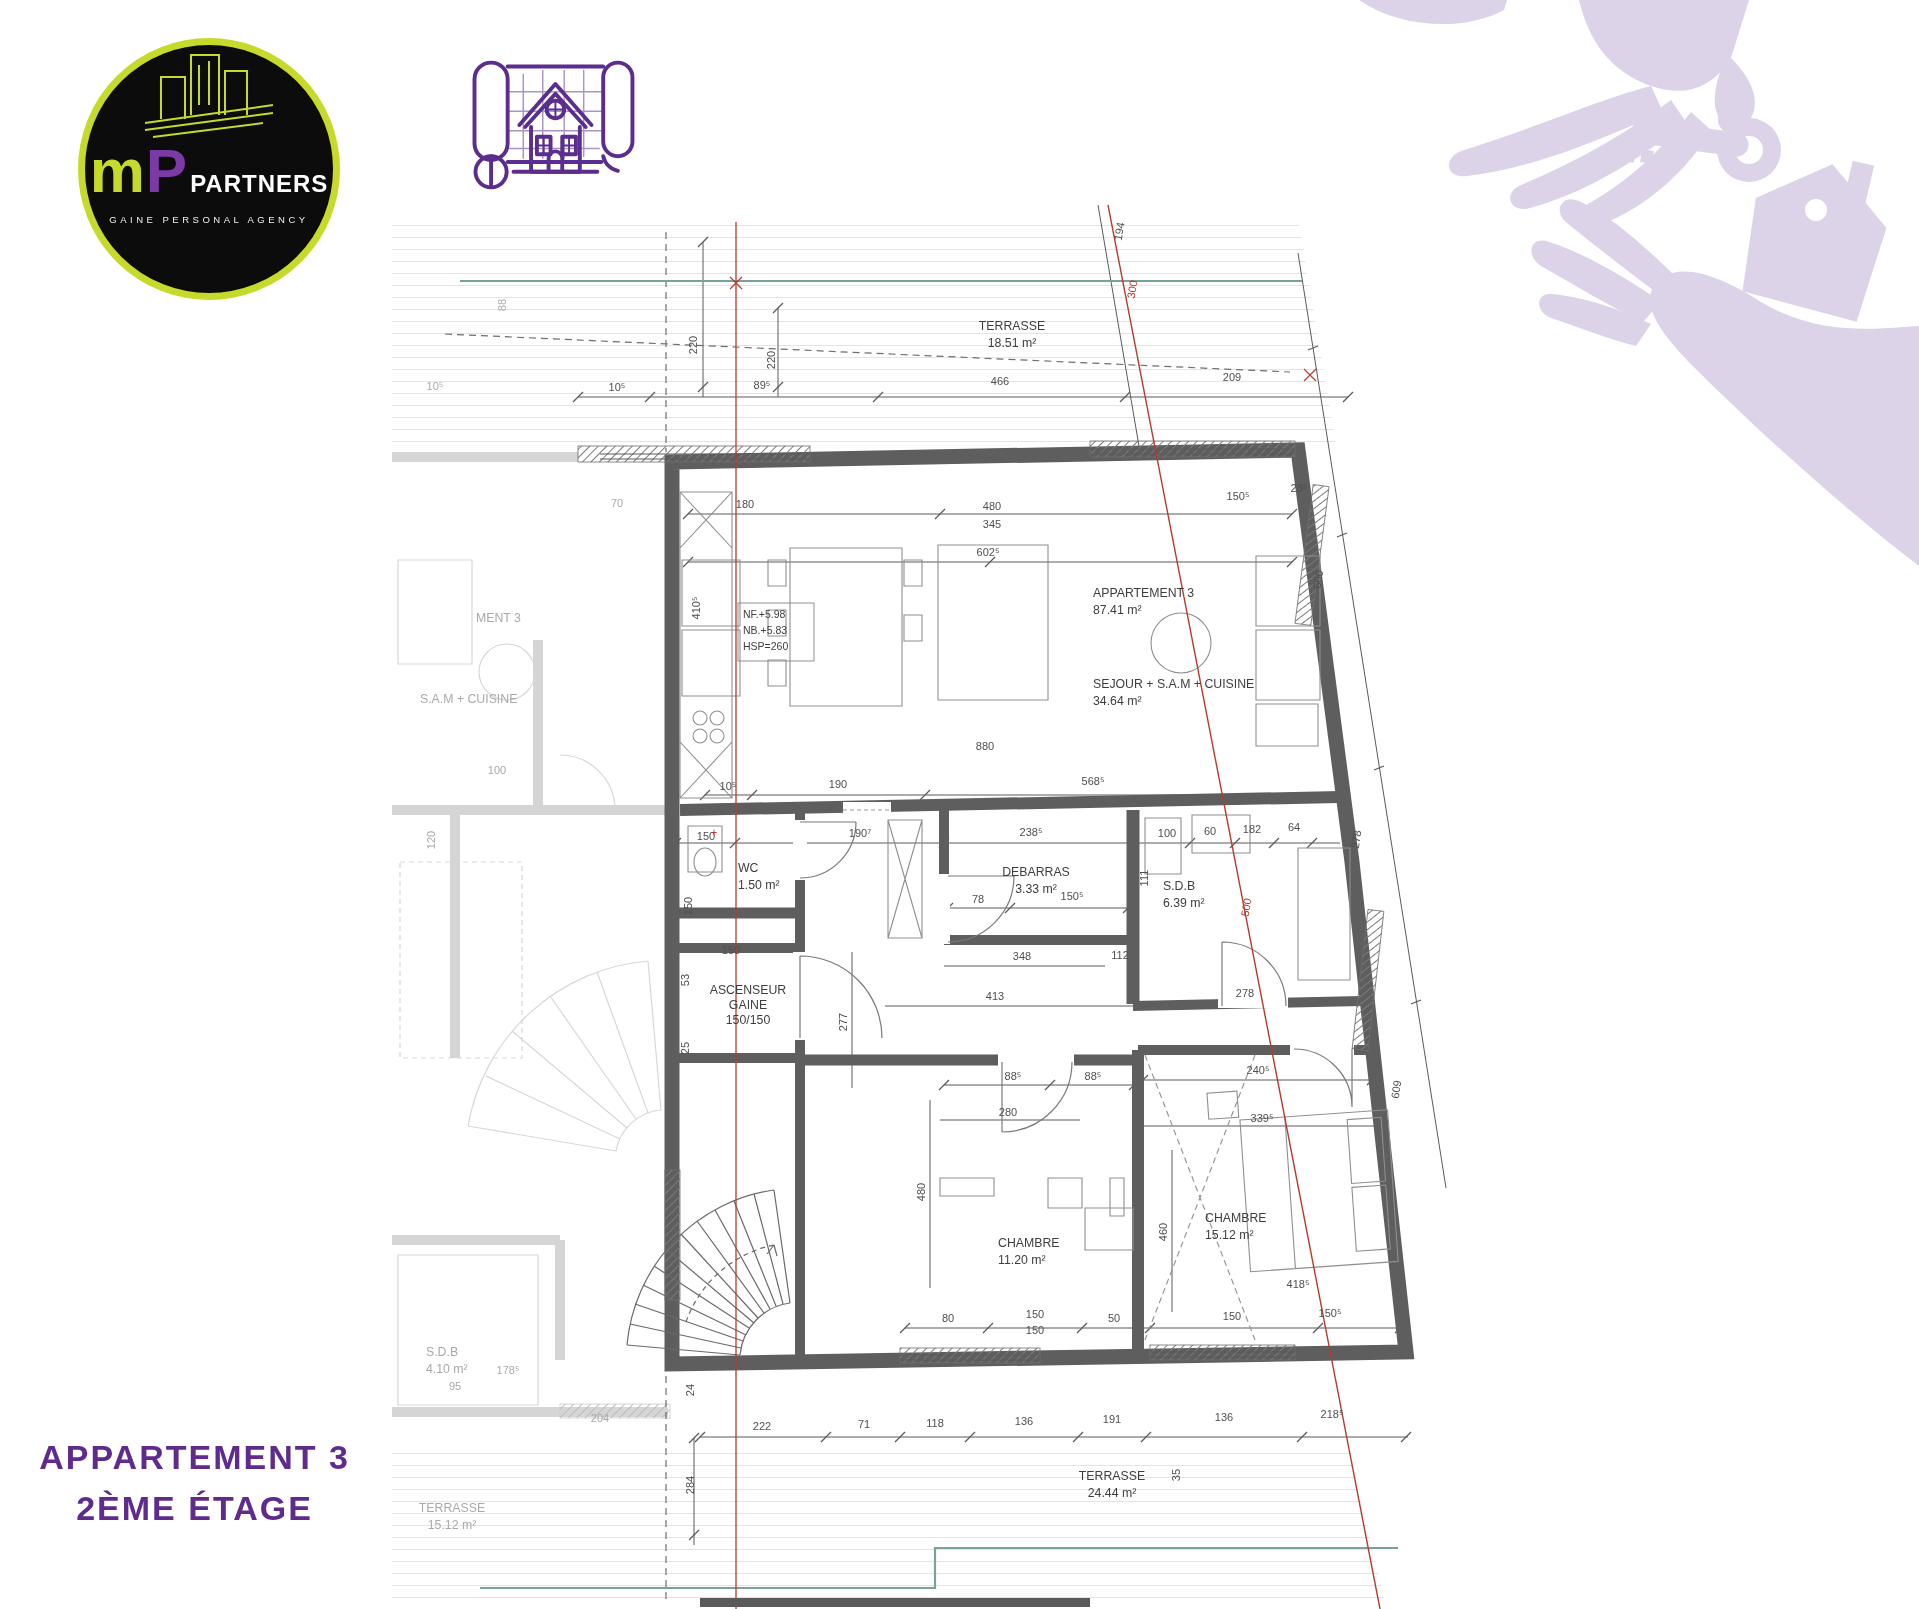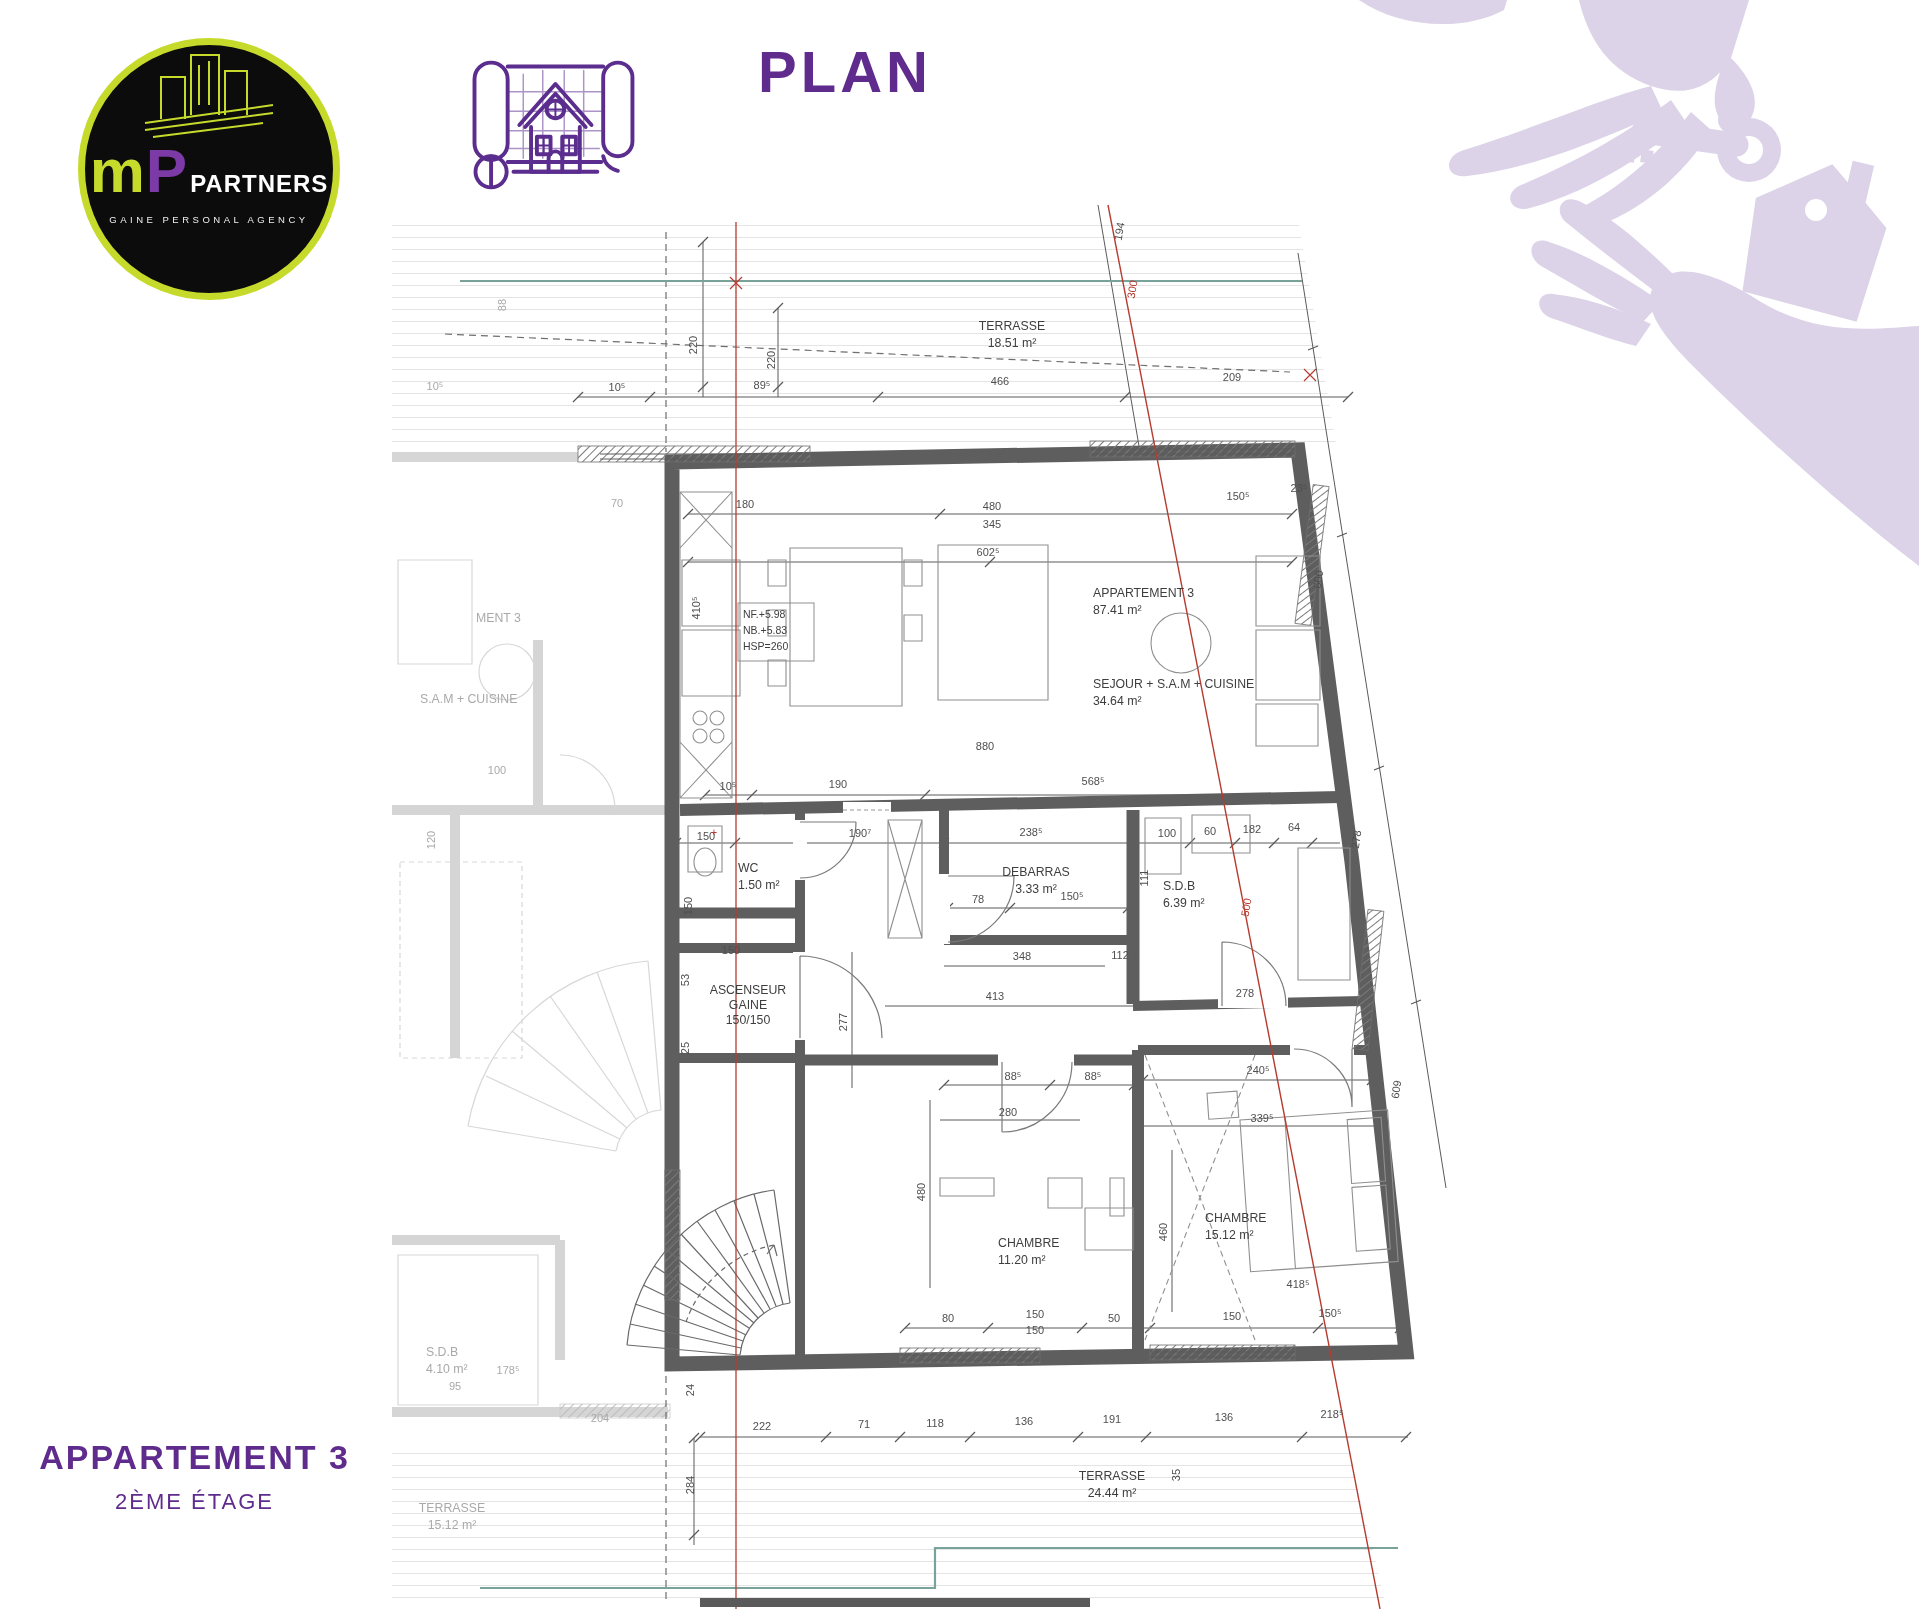--- a/index.html
+++ b/index.html
@@ -18,21 +18,21 @@
   .logo-p{font-size:62px;font-weight:bold;color:#7b3aa6}
   .logo-partners{font-size:24px;color:#ffffff;letter-spacing:1px;margin-left:3px;font-weight:bold}
   .logo-tag{font-size:9.5px;color:#efefef;letter-spacing:3.5px;margin-top:8px}
   
   .title-wrap{left:620px;top:42px;width:450px;text-align:center;z-index:3;color:#5f2b8d}
   .title-1{font-size:58px;font-weight:800;letter-spacing:4px;line-height:1.05}
   .title-2{font-size:54px;font-weight:800;letter-spacing:3px;line-height:1.15}
   
   .footer-wrap{left:22px;top:1438px;width:345px;text-align:center;z-index:3;color:#5f2b8d}
   .footer-1{font-size:34px;font-weight:800;letter-spacing:2px}
-  .footer-2{font-size:22px;font-weight:400;letter-spacing:2px;margin-top:12px}
+  .footer-2{font-size:34px;font-weight:700;letter-spacing:2px;margin-top:12px}
   
   svg text{font-family:"Liberation Sans",sans-serif}
   text.dim{font-size:11px;fill:#4f4f4f}
   text.room{font-size:12.3px;fill:#3e3e3e}
   text.tiny{font-size:10.5px}
   text.ghost{fill:#a9a9a9}
   text.red{fill:#b63b30}
   #plan-svg{left:0;top:0;z-index:2}
   #hands-svg{left:1279px;top:0;z-index:3}
   #blueprint-icon{left:455px;top:46px;z-index:3}
@@ -81,21 +81,20 @@
     <path d="M94,64 H112 M103,55 V73" stroke-width="2"></path>
     <rect x="84" y="92" width="14" height="18"></rect>
     <rect x="110" y="92" width="14" height="18"></rect>
     <path d="M91,92 V110 M84,101 H98 M117,92 V110 M110,101 H124" stroke-width="2"></path>
     <path d="M96,128 V114 a7,7 0 0 1 14,0 V128"></path>
     <path d="M60,128 H146"></path>
   </g>
 </svg>
 
 <div class="title-wrap abs">
-  <div class="title-1">PLAN</div>
 </div>
 
 <svg id="hands-svg" class="abs" width="640" height="580" viewBox="0 0 640 580">
   <g fill="#dcd3e8">
     <path d="M80,0 C120,28 185,32 225,10 L228,0 Z"></path>
     <path d="M300,0 C310,42 332,72 372,86 C404,97 432,90 452,58 L470,0 Z"></path>
     <path d="M372,86 C330,96 250,130 185,150 C164,156 165,179 188,176 C262,168 342,130 384,112 Z"></path>
     <path d="M392,100 C352,130 302,160 242,185 C223,193 231,214 251,208 C317,190 372,150 407,122 Z"></path>
     <path d="M412,112 C382,150 352,180 307,205 C291,214 301,232 319,226 C372,206 412,165 432,130 Z"></path>
     <path d="M452,58 C472,78 482,100 472,118 C461,134 441,128 437,110 C433,94 440,74 445,62 Z"></path>

